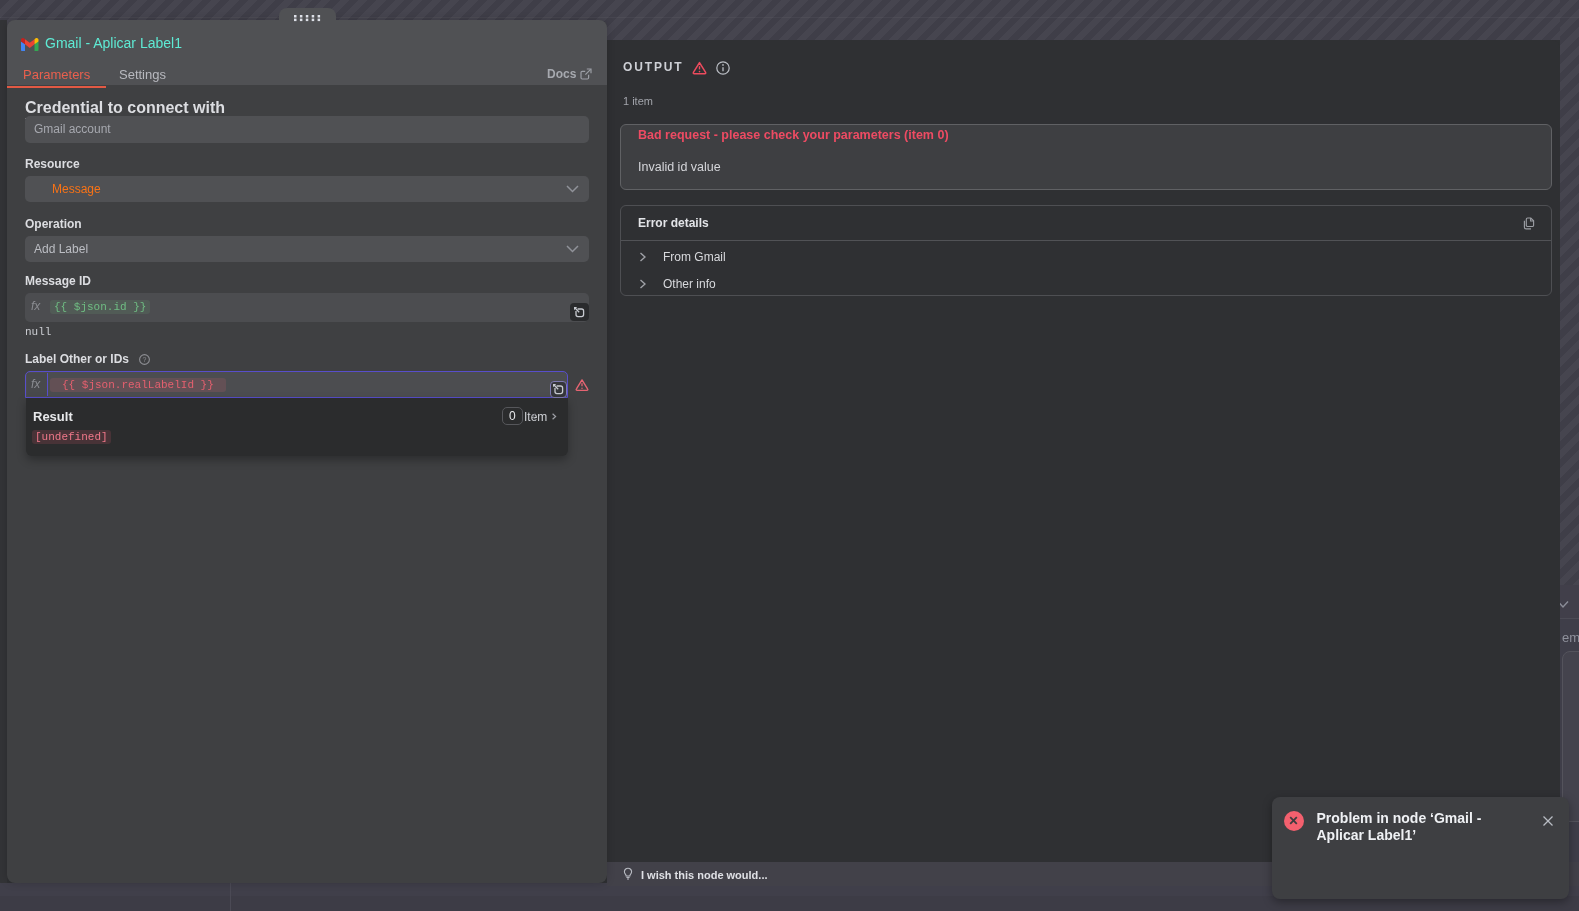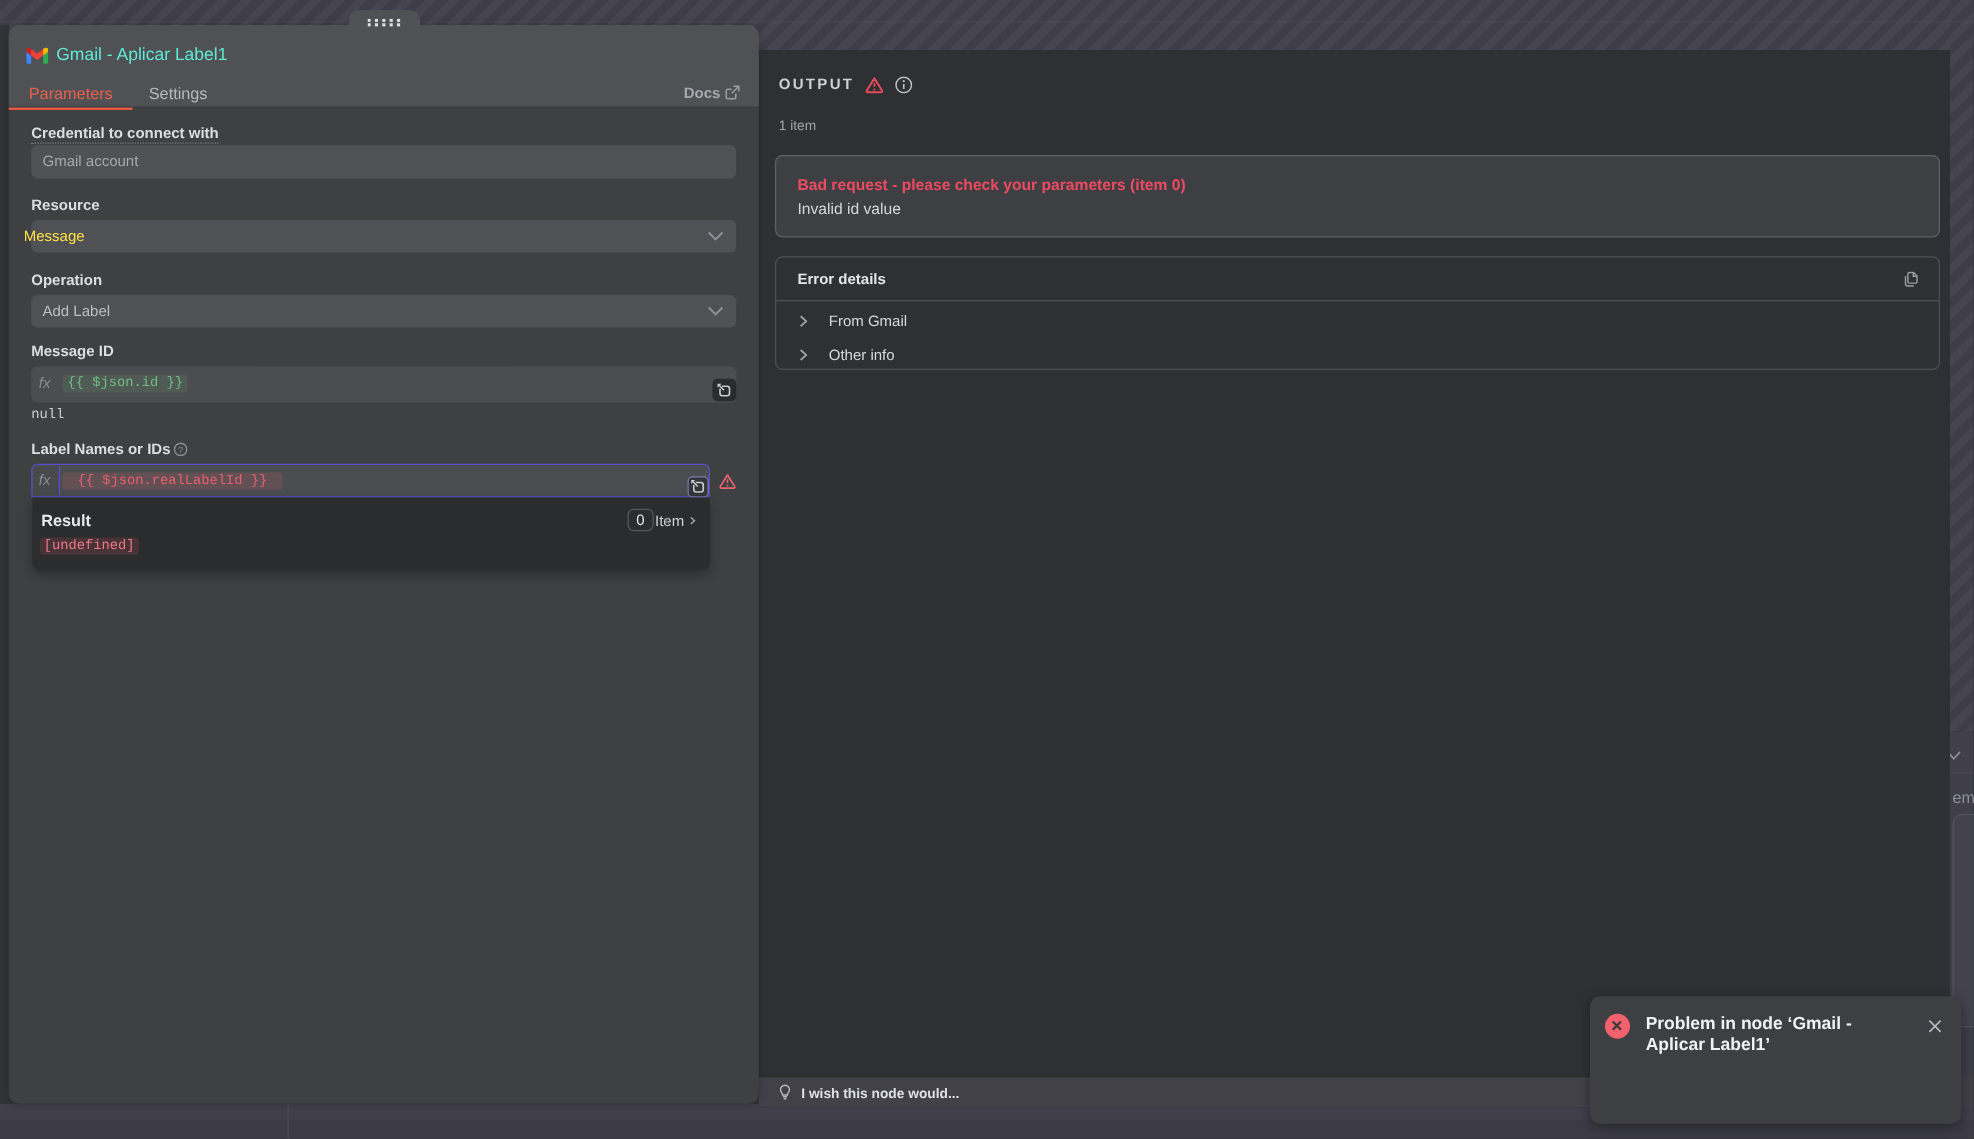--- a/index.html
+++ b/index.html
@@ -47,21 +47,21 @@
     <circle cx="7.5" cy="10.6" r="0.8" fill="#ee4b5e"></circle>
   </svg>
   <svg class="abs" style="left:715.5px;top:61px;" width="14" height="14" viewBox="0 0 14 14">
     <circle cx="7" cy="7" r="6.2" fill="none" stroke="#bcbfc6" stroke-width="1.2"></circle>
     <line x1="7" y1="6.2" x2="7" y2="10.2" stroke="#bcbfc6" stroke-width="1.3"></line>
     <circle cx="7" cy="3.9" r="0.85" fill="#bcbfc6"></circle>
   </svg>
   <div class="abs" style="left:623px;top:94.5px;color:#a2a4ab;font-size:11px;">1 item</div>
 
   <div class="abs" style="left:620px;top:124px;width:932px;height:66px;background:#3e3f42;border:1px solid #606164;border-radius:6px;"></div>
-  <div class="abs" style="left:638px;top:141px;color:#ee4b63;font-size:12.5px;font-weight:bold;">Bad request - please check your parameters (item 0)</div>
+  <div class="abs" style="left:638px;top:128px;color:#ee4b63;font-size:12.5px;font-weight:bold;">Bad request - please check your parameters (item 0)</div>
   <div class="abs" style="left:638px;top:160px;color:#d5d6da;font-size:12.5px;">Invalid id value</div>
 
   <div class="abs" style="left:620px;top:205px;width:932px;height:91px;border:1px solid #4e4f53;border-radius:6px;"></div>
   <div class="abs" style="left:638px;top:215.5px;color:#e3e4e8;font-size:12px;font-weight:bold;">Error details</div>
   <svg class="abs" style="left:1522.5px;top:217px;" width="12" height="13" viewBox="0 0 12 13">
     <path d="M4.6 1 h3.2 l2.8 2.8 v4.4 a1.3 1.3 0 0 1 -1.3 1.3 H4.6 a1.3 1.3 0 0 1 -1.3 -1.3 V2.3 A1.3 1.3 0 0 1 4.6 1 Z" fill="none" stroke="#9b9da3" stroke-width="1.15"></path>
     <path d="M7.6 1 v3 h3" fill="none" stroke="#9b9da3" stroke-width="1.1"></path>
     <path d="M1.4 3.8 v6.4 a1.6 1.6 0 0 0 1.6 1.6 h5" fill="none" stroke="#9b9da3" stroke-width="1.15"></path>
   </svg>
   <div class="abs" style="left:621px;top:240px;width:930px;height:1px;background:#515256;"></div>
@@ -111,27 +111,27 @@
   <div class="abs" style="left:23px;top:66.5px;color:#e9604e;font-size:13px;">Parameters</div>
   <div class="abs" style="left:119px;top:66.5px;color:#b8b9bf;font-size:13px;">Settings</div>
   <div class="abs" style="left:7px;top:85.5px;width:98.5px;height:2.5px;background:#e25944;"></div>
   <div class="abs" style="left:547px;top:66.5px;color:#a6a9af;font-size:12px;font-weight:bold;">Docs</div>
   <svg class="abs" style="left:580px;top:67.5px;" width="12" height="12" viewBox="0 0 12 12">
     <path d="M8.6 6.8 v3 a1.2 1.2 0 0 1 -1.2 1.2 H2.2 A1.2 1.2 0 0 1 1 9.8 V4.6 a1.2 1.2 0 0 1 1.2 -1.2 h3" fill="none" stroke="#9b9ea5" stroke-width="1.2"></path>
     <line x1="5.4" y1="6.6" x2="10.6" y2="1.4" stroke="#9b9ea5" stroke-width="1.2"></line>
     <polyline points="6.8,1 11,1 11,5.2" fill="none" stroke="#9b9ea5" stroke-width="1.2"></polyline>
   </svg>
 
-  <div class="abs" style="left:25px;top:99px;color:#dcdde1;font-size:12px;font-weight:bold;border-bottom:1px dotted #77787c;padding-bottom:1px;text-align:center;">Credential to connect with</div>
+  <div class="abs" style="left:25px;top:99px;color:#dcdde1;font-size:16px;font-weight:bold;border-bottom:1px dotted #77787c;padding-bottom:1px;text-align:center;">Credential to connect with</div>
   <div class="abs" style="left:25px;top:116px;width:564px;height:27px;background:#505154;border-radius:5px;"></div>
   <div class="abs" style="left:34px;top:121.5px;color:#a6a8af;font-size:12px;">Gmail account</div>
 
   <div class="abs" style="left:25px;top:157px;color:#dcdde1;font-size:12px;font-weight:bold;">Resource</div>
   <div class="abs" style="left:25px;top:176px;width:564px;height:26px;background:#505154;border-radius:5px;"></div>
-  <div class="abs" style="left:19px;top:182px;color:#fde047;font-size:12px;">Message</div>
+  <div class="abs" style="left:52px;top:182px;color:#f97316;font-size:12px;">Message</div>
   <svg class="abs" style="left:566px;top:185px;" width="13" height="8" viewBox="0 0 13 8">
       <polyline points="1,1 6.5,6.5 12,1" fill="none" stroke="#909299" stroke-width="1.5"></polyline>
     </svg>
 
   <div class="abs" style="left:25px;top:217px;color:#dcdde1;font-size:12px;font-weight:bold;">Operation</div>
   <div class="abs" style="left:25px;top:236px;width:564px;height:26px;background:#505154;border-radius:5px;"></div>
   <div class="abs" style="left:34px;top:242px;color:#bcbec4;font-size:12px;">Add Label</div>
   <svg class="abs" style="left:566px;top:245px;" width="13" height="8" viewBox="0 0 13 8">
       <polyline points="1,1 6.5,6.5 12,1" fill="none" stroke="#909299" stroke-width="1.5"></polyline>
     </svg>
@@ -141,21 +141,21 @@
   <div class="abs" style="left:31px;top:299px;color:#8a8c91;font-size:12px;font-style:italic;">fx</div>
   <div class="abs mono" style="left:50px;top:299.5px;background:rgba(110,180,130,0.14);border-radius:3px;padding:1px 4px;color:#6fbd83;font-size:11px;">{{ $json.id }}</div>
   <div class="abs" style="left:570px;top:302.5px;width:18.5px;height:18.5px;background:#2a2b2d;border-radius:4px;"></div>
   <svg class="abs" style="left:573px;top:305.5px;" width="12" height="12" viewBox="0 0 12 12">
     <path d="M4.6 3 h4 a2 2 0 0 1 2 2 v3.6 a2 2 0 0 1 -2 2 H5 a2 2 0 0 1 -2 -2 V5" fill="none" stroke="#c7cad0" stroke-width="1.3"></path>
     <line x1="6.2" y1="6.2" x2="2" y2="2" stroke="#c7cad0" stroke-width="1.3"></line>
     <path d="M1 4.2 V1 h3.2 Z" fill="#c7cad0"></path>
   </svg>
   <div class="abs mono" style="left:25px;top:326px;color:#ccced3;font-size:11px;">null</div>
 
-  <div class="abs" style="left:25px;top:352px;color:#dcdde1;font-size:12px;font-weight:bold;">Label Names or IDs</div>
+  <div class="abs" style="left:25px;top:352px;color:#dcdde1;font-size:12px;font-weight:bold;">Label Other or IDs</div>
   <svg class="abs" style="left:139px;top:353.5px;" width="11" height="11" viewBox="0 0 11 11">
     <circle cx="5.5" cy="5.5" r="4.9" fill="none" stroke="#8d8e93" stroke-width="1.1"></circle>
     <text x="5.5" y="8" text-anchor="middle" fill="#8d8e93" font-size="7" font-family="Liberation Sans">?</text>
   </svg>
 
   <div class="abs" style="left:25px;top:371px;width:543px;height:27px;background:#4c4d50;border:1.5px solid #584ecb;border-radius:5px 5px 0 0;"></div>
   <div class="abs" style="left:27px;top:373px;width:21px;height:23px;background:#48494c;border-right:1px solid #584ecb;"></div>
   <div class="abs" style="left:31px;top:377px;color:#8a8c91;font-size:12px;font-style:italic;">fx</div>
   <div class="abs mono" style="left:50px;top:377.5px;background:rgba(238,100,119,0.14);border-radius:3px;padding:1px 12px;color:#e5606f;font-size:11px;">{{ $json.realLabelId }}</div>
   <div class="abs" style="left:549.5px;top:380.5px;width:17px;height:17px;background:#35363a;border:1px solid #7d79b0;border-radius:4px;"></div>

